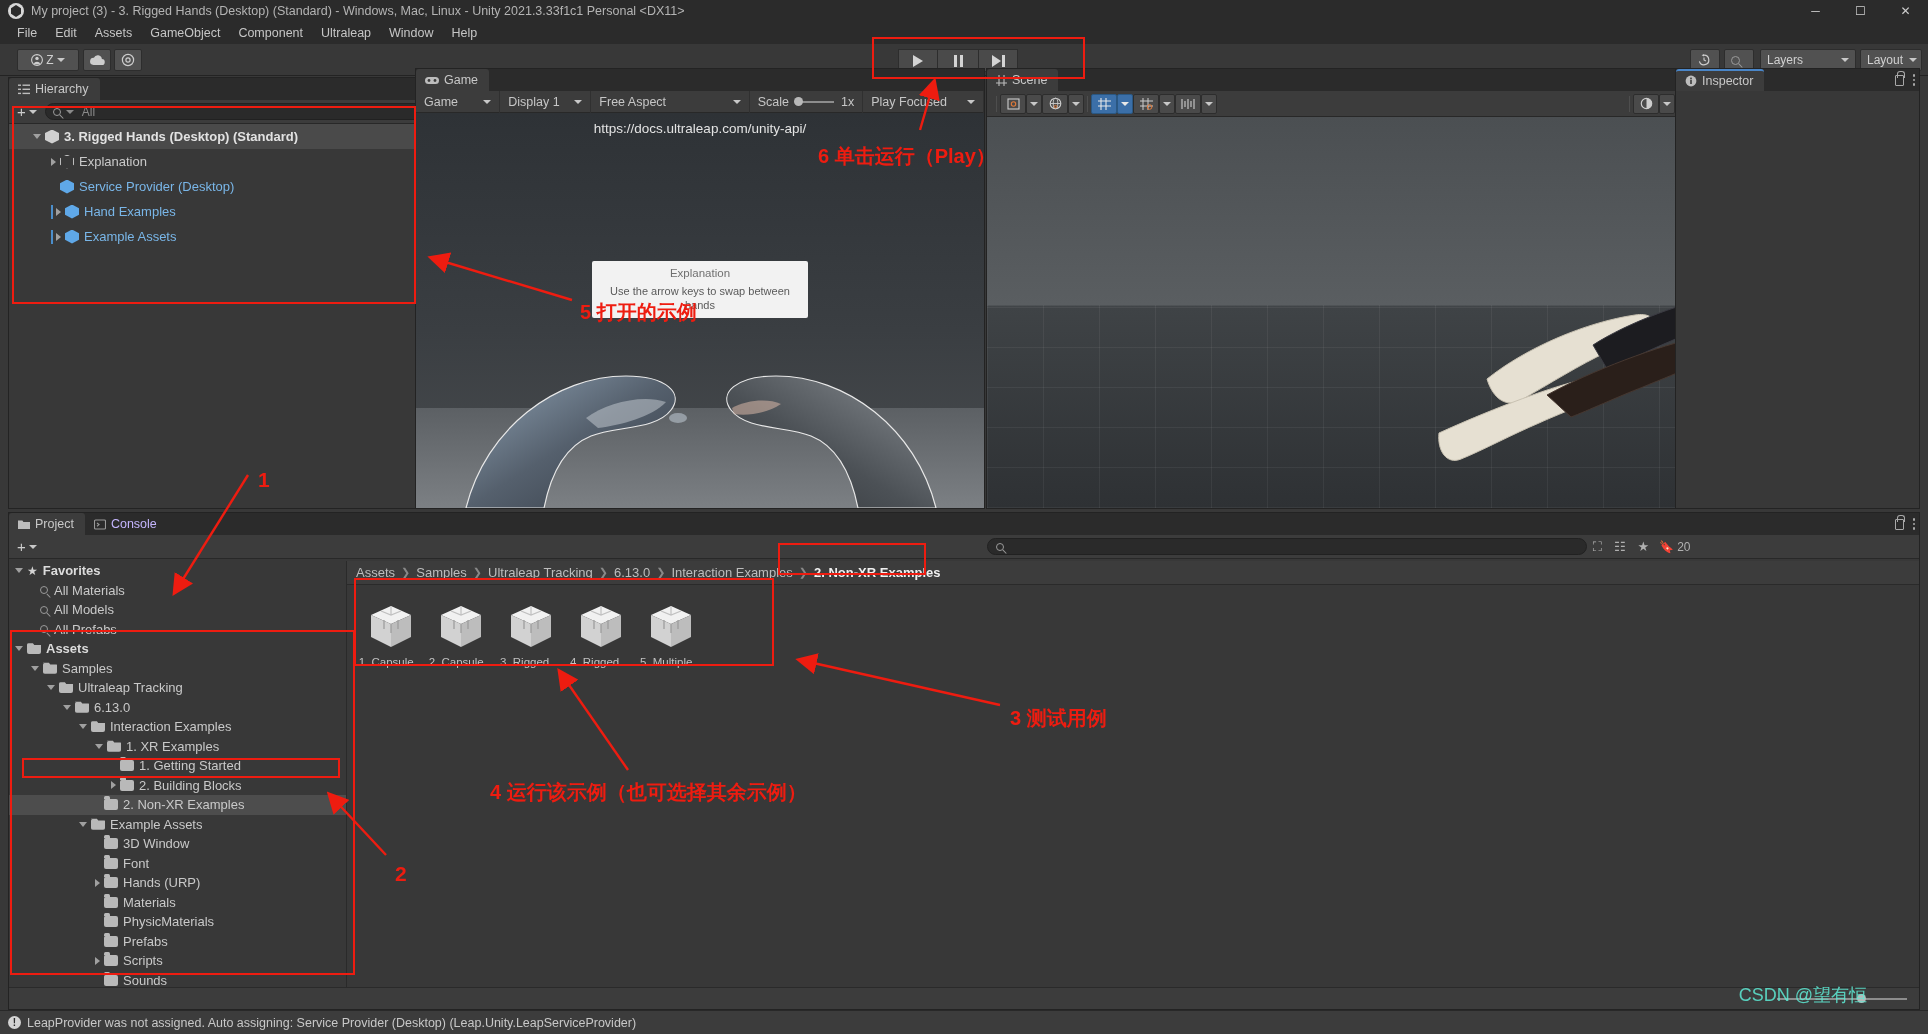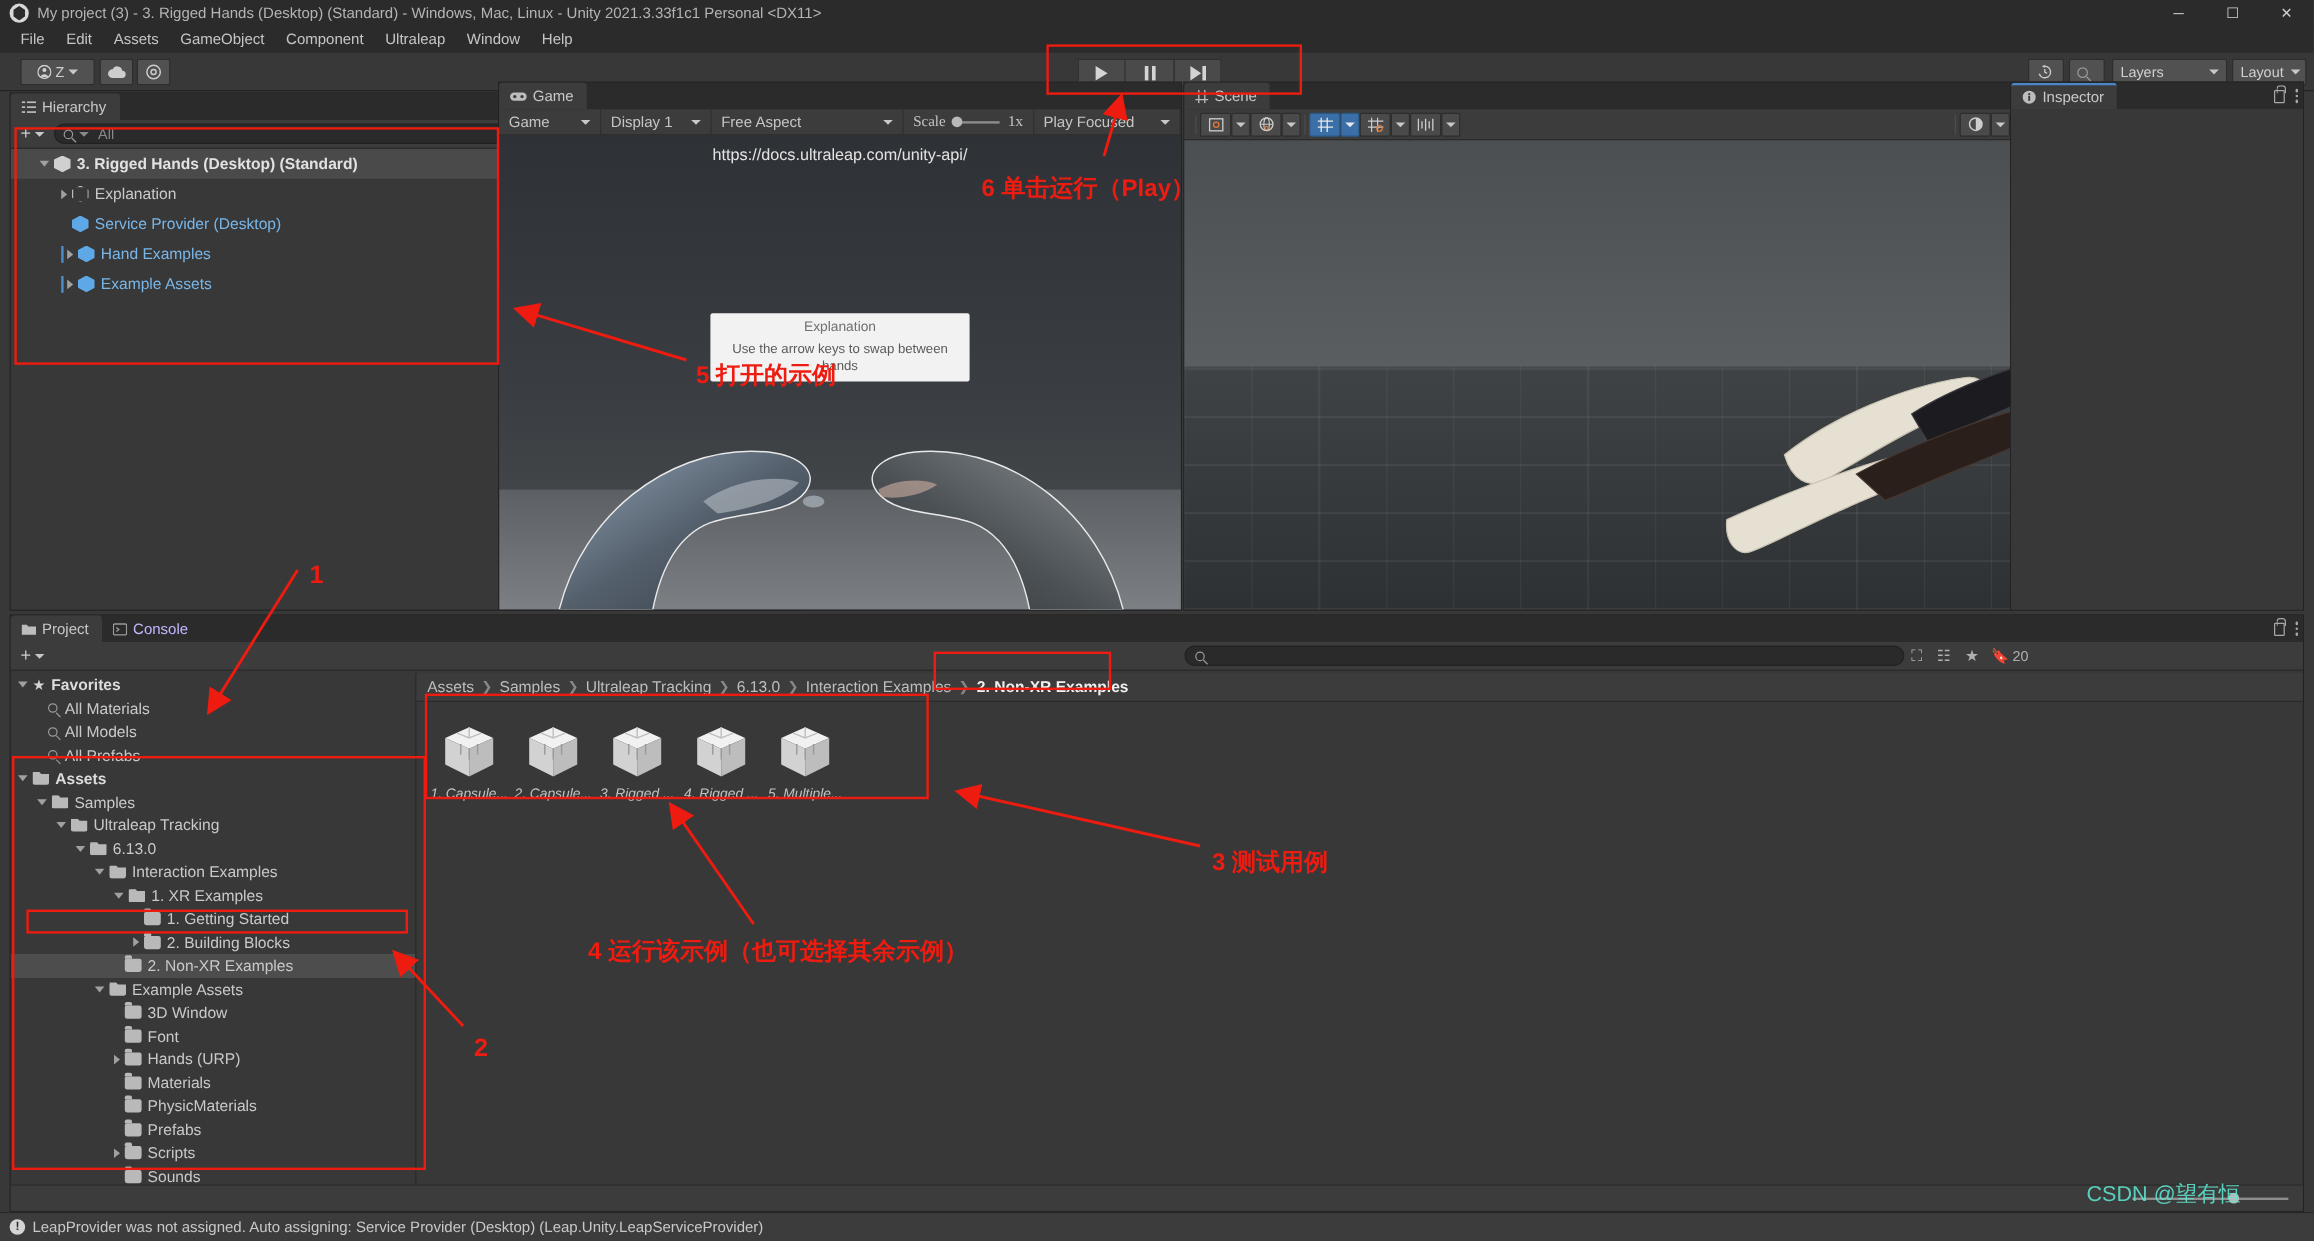--- a/index.html
+++ b/index.html
@@ -189,21 +189,21 @@
             clip-path: polygon(0 0,42% 0,52% 16%,100% 16%,100% 100%,0 100%); }
   .crumbbar { height:24px; background:#3c3c3c; display:flex; align-items:center;
               padding:0 9px; gap:6px; font-size:13px; color:#bdbdbd;
               border-bottom:1px solid #2a2a2a; position:relative; }
   .crumb-sep { color:#888; font-size:11px; }
   .crumb.cur { color:#f0f0f0; font-weight:bold; }
   .assetgrid { position:absolute; left:0; right:0; top:24px; bottom:0; padding:18px 0 0 14px;
                display:flex; gap:10px; align-items:flex-start; }
   .asset { width:60px; display:flex; flex-direction:column; align-items:center; gap:5px; }
   .asset .cube { width:50px; height:48px; }
-  .asset .nm { font-size:11.5px; color:#c2c2c2; white-space:nowrap;font-style:italic; }
+  .asset .nm { font-size:11.5px; color:#c2c2c2; white-space:nowrap; }
   .p-search { flex:1; max-width:none; height:17px; background:#2a2a2a; border:1px solid #212121;
               border-radius:9px; display:flex; align-items:center; padding:0 8px; gap:5px;
               color:#8a8a8a; font-size:12px; }
   .p-bottombar { position:absolute; left:0; right:0; bottom:0; height:22px; background:#3c3c3c;
                  border-top:1px solid #2a2a2a; display:flex; align-items:center;
                  justify-content:flex-end; padding-right:12px; }
   .zoomslider { width:130px; height:2px; background:#8d8d8d; position:relative; }
 
   
   .statusbar { position:absolute; left:0; bottom:0; width:1928px; height:24px;
@@ -403,21 +403,21 @@
         <span class="caret"></span>
       </div>
       <div class="g-ctl" style="width:92px;justify-content:space-between;">
         <span>Display 1</span>
         <span class="caret"></span>
       </div>
       <div class="g-ctl" style="width:160px;justify-content:space-between;gap:46px;">
         <span>Free Aspect</span>
         <span class="caret"></span>
       </div>
-      <div class="g-ctl" style="gap:7px;font-family:Liberation Serif, serif;">
+      <div class="g-ctl" style="gap:7px;">
         <span>Scale</span>
         <span class="slider-track">
             <i class="slider-knob"></i>
           </span>
         <span>1x</span>
       </div>
       <div class="g-ctl" style="width:122px;justify-content:space-between;">
         <span>Play Focused</span>
         <span class="caret"></span>
       </div>

